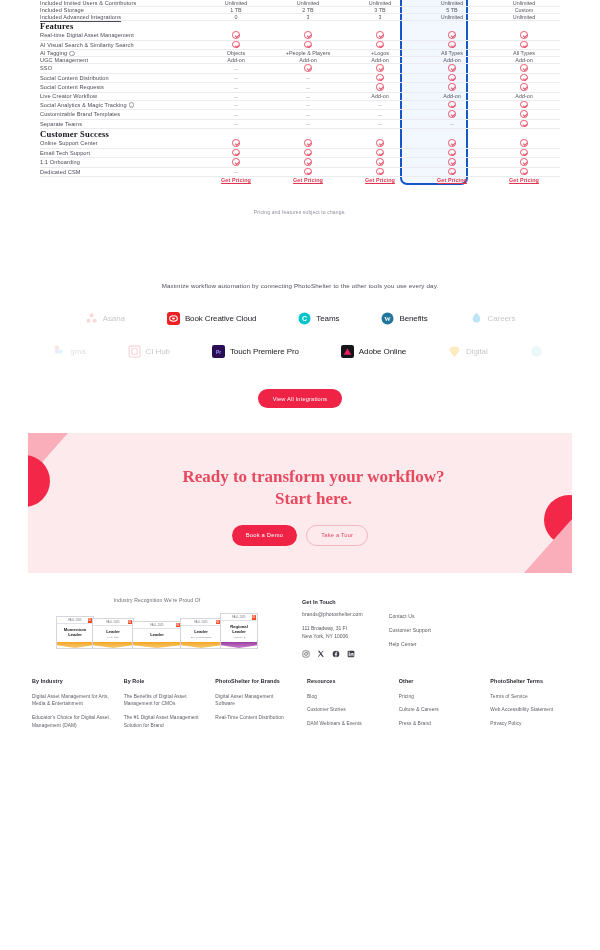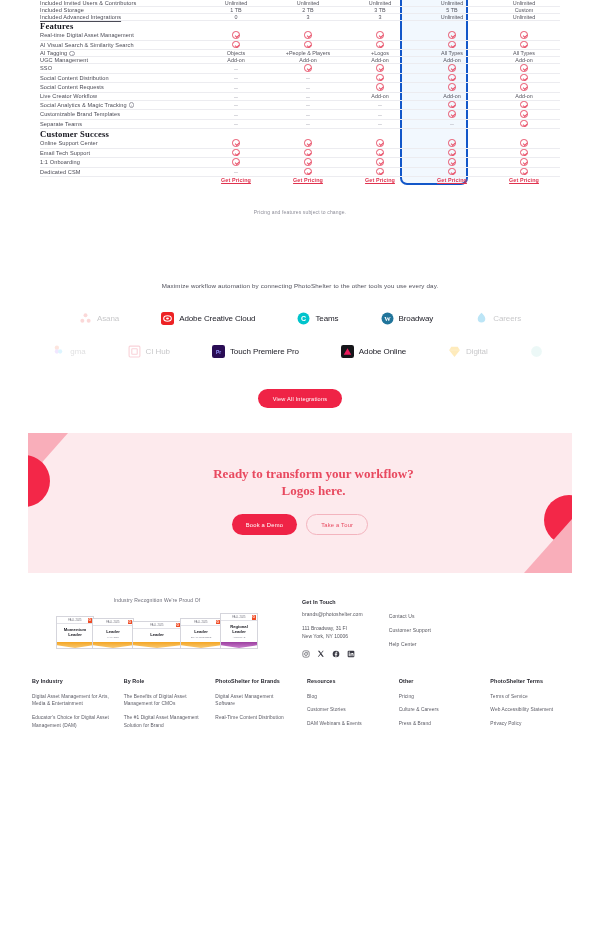--- a/index.html
+++ b/index.html
@@ -114,21 +114,21 @@
   }
 
   
   .cta {
     position: relative; margin: 25px 28px 0 28px;
     height: 140px; background: #fdeaed;
     overflow: hidden; text-align: center;
   }
   .cta h3 {
     font-family: "Liberation Serif", serif;
-    font-weight: bold; font-size: 13px; color: #e8495f;
+    font-weight: bold; font-size: 17px; color: #e8495f;
     line-height: 1.28; padding-top: 33px; position: relative; z-index: 3; padding-left: 27px;
   }
   .cta-btns {
     margin-top: 15px; display: flex; gap: 9px;
     justify-content: center; position: relative; z-index: 3;
   }
   .btn-demo {
     background: #ef2346; color: #fff; border: none;
     font-size: 5.8px; padding: 6.5px 14px; border-radius: 999px;
     letter-spacing: .2px; cursor: pointer;
@@ -400,35 +400,35 @@
               <circle cx="17.8" cy="16.2" r="3.6" fill="#f06a6a"></circle>
             </svg>
             <span class="lbl">Asana</span>
           </div>
           <div class="logo-item ">
             <svg class="mark" viewBox="0 0 24 24">
               <rect width="24" height="24" rx="5" fill="#ed2224"></rect>
               <ellipse cx="12" cy="12" rx="7" ry="5" fill="none" stroke="#fff" stroke-width="2"></ellipse>
               <ellipse cx="12" cy="12" rx="2.6" ry="2" fill="#fff"></ellipse>
             </svg>
-            <span class="lbl">Adobe Creative Cloud</span>
+            <span class="lbl">Book Creative Cloud</span>
           </div>
           <div class="logo-item ">
             <svg class="mark" viewBox="0 0 24 24">
               <circle cx="12" cy="12" r="11" fill="#00c4cc"></circle>
               <text x="12" y="17" font-size="13" font-weight="bold" fill="#fff" text-anchor="middle" font-family="Liberation Sans">C</text>
             </svg>
             <span class="lbl">Teams</span>
           </div>
           <div class="logo-item ">
             <svg class="mark" viewBox="0 0 24 24">
               <circle cx="12" cy="12" r="11" fill="#21759b"></circle>
               <text x="12" y="17" font-size="12" font-weight="bold" fill="#fff" text-anchor="middle" font-family="Liberation Serif">W</text>
             </svg>
-            <span class="lbl">Broadway</span>
+            <span class="lbl">Benefits</span>
           </div>
           <div class="logo-item faded">
             <svg class="mark" viewBox="0 0 24 24">
               <path d="M12 1.5c3 3.5 7 6 7 11a7 7 0 0 1-14 0c0-5 4-7.5 7-11z" fill="#009cde"></path>
             </svg>
             <span class="lbl">Careers</span>
           </div>
         </div>
       <div class="logo-row" id="logo-row-2">
           <div class="logo-item faded2">
@@ -479,21 +479,21 @@
     <button class="view-all">View All Integrations</button>
   </div>
 
   <div class="cta">
     <div class="deco d-tri-l"></div>
     <div class="deco d-cir-l"></div>
     <div class="deco d-cir-r"></div>
     <div class="deco d-tri-r"></div>
     <h3>
       <span>Ready to transform your workflow?</span><br>
-      <span>Logos here.</span>
+      <span>Start here.</span>
     </h3>
     <div class="cta-btns">
       <button class="btn-demo">Book a Demo</button>
       <button class="btn-tour">Take a Tour</button>
     </div>
   </div>
 
   <div class="footer">
     <div class="foot-left">
       <div class="recog">Industry Recognition We're Proud Of</div>

